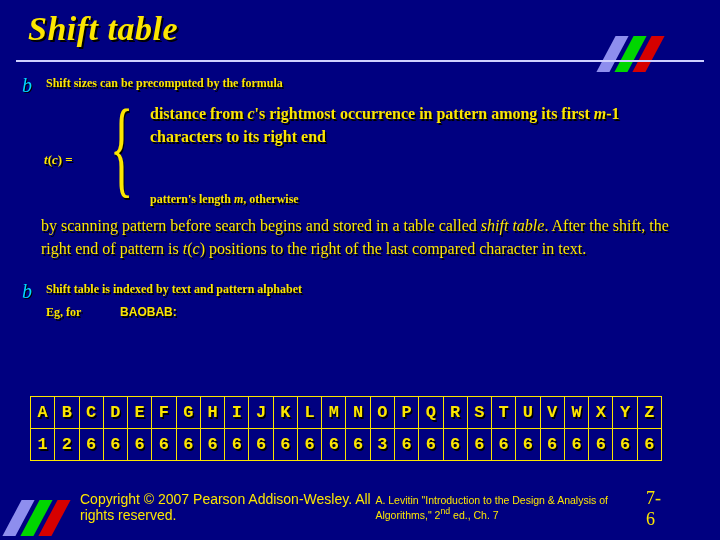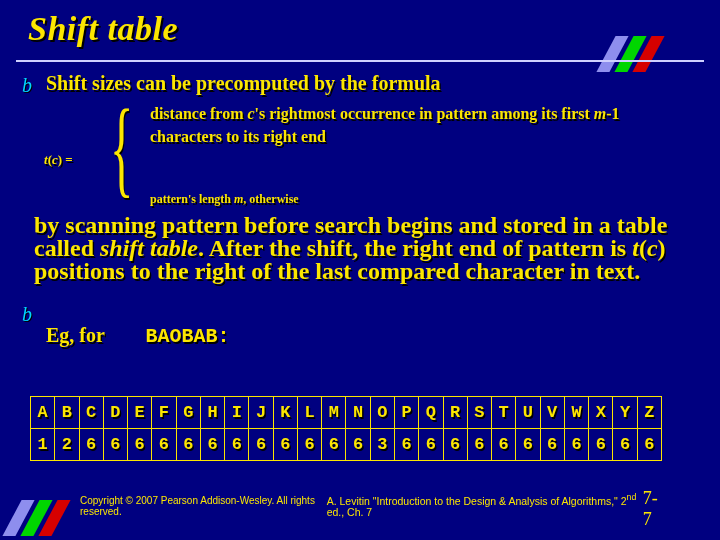--- a/index.html
+++ b/index.html
@@ -82,21 +82,21 @@
     line-height: 22px;
     width: 18px;
     text-align: center;
     margin-top: 2px;
     text-shadow: 1px 1px 0 #000;
   }
   .ital {
     font-style: italic;
   }
   .body-text {
-    font-size: 20px;
+    font-size: 12px;
     line-height: 23px;
     font-weight: bold;
     text-shadow: 1.5px 1.5px 0 #000;
   }
   .formula-block {
     position: relative;
     margin-top: 2px;
     margin-left: 26px;
     height: 114px;
   }
@@ -134,28 +134,28 @@
     position: absolute;
     left: 106px;
     top: 88px;
     right: 0;
     font-size: 12px;
     line-height: 23px;
     font-weight: bold;
     text-shadow: 1.5px 1.5px 0 #000;
   }
   .after-formula {
-    margin-left: 16px;
-    font-size: 24px;
+    margin-left: 23px;
+    font-size: 16px;
     line-height: 23px;
-    font-weight: bold;
+    font-weight: normal;
     text-shadow: 1.5px 1.5px 0 #000;
   }
   .mono {
-    font-family: Liberation Mono, monospace;
+    font-family: Liberation Sans, sans-serif;
     font-weight: bold;
     padding-left: 36px;
   }
   .table-wrap {
     position: absolute;
     top: 396px;
     left: 30px;
     right: 30px;
   }
   table {
@@ -177,21 +177,21 @@
     position: absolute;
     bottom: 10px;
     left: 80px;
     right: 28px;
     display: flex;
     align-items: baseline;
     justify-content: space-between;
     font-family: Arial, sans-serif;
   }
   .copyright {
-    font-size: 10px;
+    font-size: 14px;
     color: #fce600;
   }
   .citation {
     font-size: 10.5px;
     color: #fce600;
   }
   .pagenum {
     font-size: 18px;
     color: #fce600;
     font-family: "Times New Roman", serif;
@@ -233,21 +233,21 @@
 
     <div class="after-formula">
       <span>by scanning pattern before search begins and stored in a table called </span><span class="ital">shift table</span><span>. After the shift, the right end of pattern is </span><span class="ital">t</span><span>(</span><span class="ital">c</span><span>)</span><span> positions to the right of the last compared character in text.</span>
     </div>
 
     <div style="height:18px"></div>
 
     <div class="bullet-row">
       <div class="bullet-icon">b</div>
       <div class="body-text">
-        <br>
+        <span>Shift table is indexed by text and pattern alphabet</span><br>
         <span>Eg, for </span><span class="mono">BAOBAB:</span>
       </div>
     </div>
 
   </div>
 
   <div class="table-wrap">
     <table>
       <tbody>
           <tr id="hdr-row">
@@ -314,16 +314,16 @@
     <div class="bar" style="left:0;background:#8e8eee"></div>
     <div class="bar" style="left:18px;background:#00d600"></div>
     <div class="bar" style="left:36px;background:#d60000"></div>
   </div>
 
   <div class="footer">
     <span class="copyright">Copyright © 2007 Pearson Addison-Wesley. All rights reserved.</span>
     <span class="citation">
       <span>A. Levitin "Introduction to the Design &amp; Analysis of Algorithms," 2</span><sup>nd</sup><span> ed., Ch. 7</span>
     </span>
-    <span class="pagenum">7-7</span>
+    <span class="pagenum">7-6</span>
   </div>
 
 </div>
 
 </body></html>

